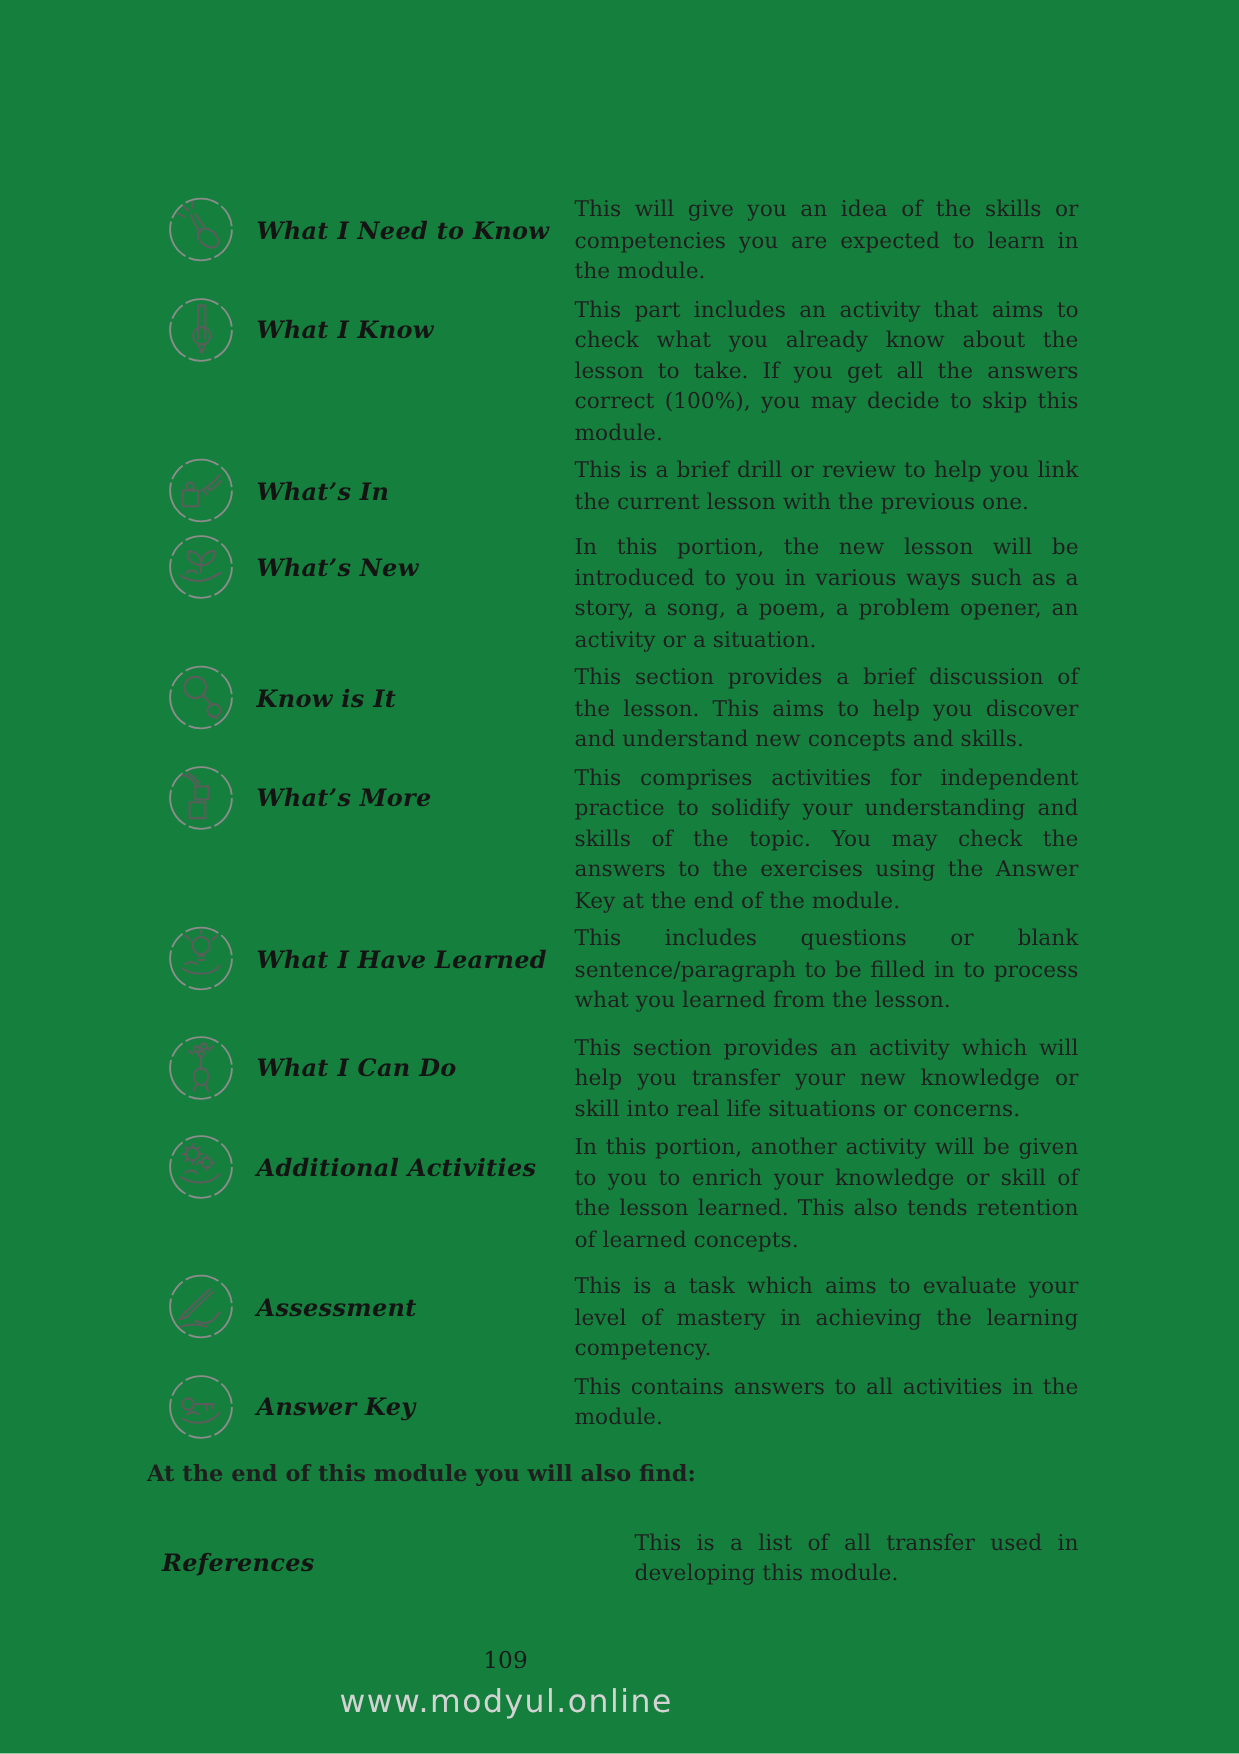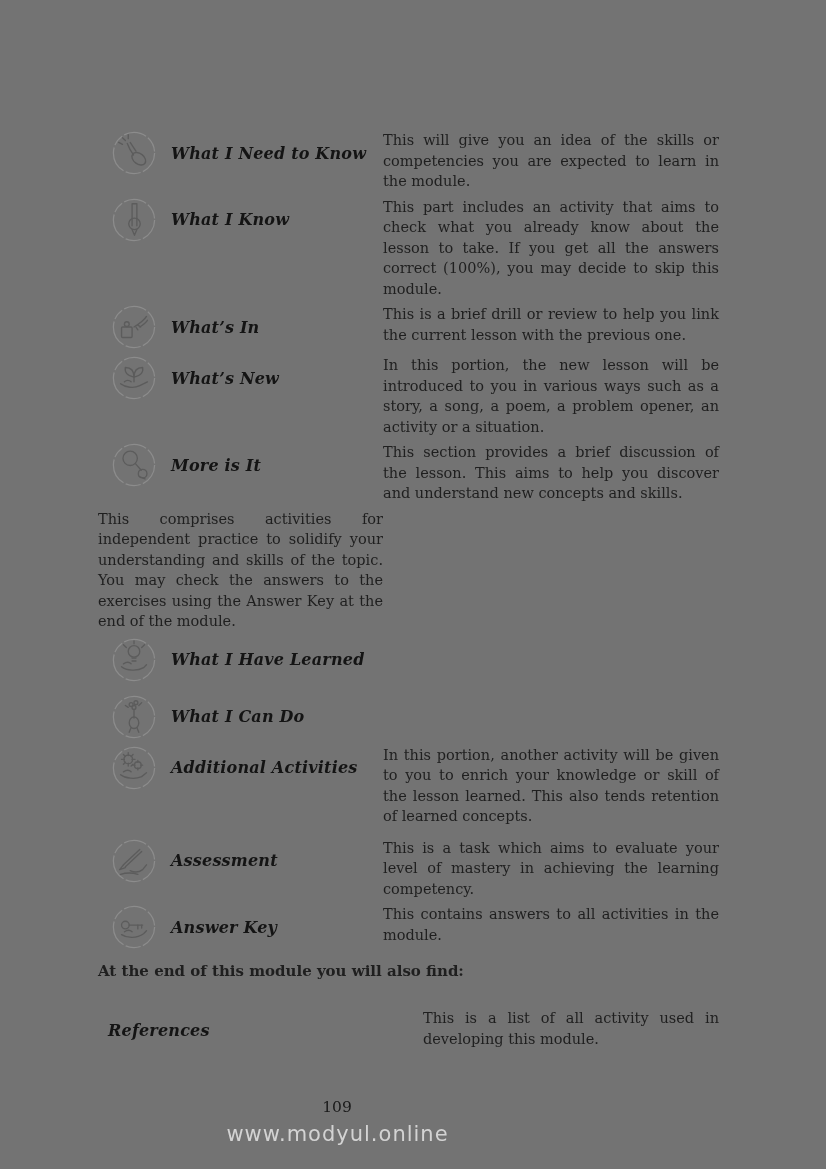--- a/index.html
+++ b/index.html
@@ -1,21 +1,21 @@
 <!DOCTYPE html>
 <html><head>
 <meta charset="utf-8">
 <style>
   html, body { margin: 0; padding: 0; background: #ffffff; }
   .page {
     position: relative;
     width: 826px;
     height: 1169px;
     margin: 0 auto;
-    background: #737373;
+    background: #15803d;
     box-sizing: border-box;
     padding: 130px 107px 0 98px;
     font-family: "DejaVu Serif", "Liberation Serif", serif;
     color: #1f1f1f;
     overflow: hidden;
   }
   .row {
     display: grid;
     grid-template-columns: 285px 1fr;
     margin-bottom: 5px;
@@ -172,65 +172,81 @@
         <svg viewBox="0 0 48 48">
             <circle class="ring" cx="24" cy="24" r="21.5"></circle>
             <g class="art">
           <circle cx="20" cy="17" r="7.5"></circle>
           <path d="M25.5 22.5l6 7"></path>
           <circle cx="33" cy="33" r="4.5"></circle>
           <path d="M29.5 36l6 2.5"></path>
         </g>
           </svg>
       </span>
-      <span class="label">More is It</span>
+      <span class="label">Know is It</span>
     </div>
     <div class="desc">This section provides a brief discussion of the lesson. This aims to help you discover and understand new concepts and skills.</div>
   </div>
 
   <div class="row">
+    <div class="left">
+      <span class="icon-circle">
+        <svg viewBox="0 0 48 48">
+            <circle class="ring" cx="24" cy="24" r="21.5"></circle>
+            <g class="art">
+          <rect x="16" y="27" width="11" height="11"></rect>
+          <rect x="20" y="16" width="9" height="9"></rect>
+          <path d="M11 8c5 1 8 4 10 8"></path>
+          <path d="M15 7c4 2 6 4 7.5 7"></path>
+        </g>
+          </svg>
+      </span>
+      <span class="label">What’s More</span>
+    </div>
     <div class="desc">This comprises activities for independent practice to solidify your understanding and skills of the topic. You may check the answers to the exercises using the Answer Key at the end of the module.</div>
   </div>
 
   <div class="row mb-lg">
     <div class="left">
       <span class="icon-circle">
         <svg viewBox="0 0 48 48">
             <circle class="ring" cx="24" cy="24" r="21.5"></circle>
             <g class="art">
           <circle cx="24" cy="15" r="6"></circle>
           <path d="M22 22h4M22 25h4"></path>
           <path d="M13 8l3 3M35 8l-3 3M24 4v3"></path>
           <path d="M11 31c5 4 16 5 23 1l3-3"></path>
           <path d="M13 28c3-2 6-2 8 0"></path>
         </g>
           </svg>
       </span>
       <span class="label">What I Have Learned</span>
     </div>
+    <div class="desc">This includes questions or blank sentence/paragraph to be filled in to process what you learned from the lesson.</div>
   </div>
 
   <div class="row">
     <div class="left">
       <span class="icon-circle">
         <svg viewBox="0 0 48 48">
             <circle class="ring" cx="24" cy="24" r="21.5"></circle>
             <g class="art">
           <circle cx="21" cy="11" r="2"></circle>
               <circle cx="26" cy="9" r="2"></circle>
               <circle cx="24" cy="14" r="2"></circle>
           <path d="M18 14l-3-2M29 12l3-3"></path>
           <path d="M24 16v9"></path>
           <ellipse cx="24" cy="30" rx="5" ry="6"></ellipse>
           <path d="M21 35l-2 5M27 35l2 5"></path>
         </g>
           </svg>
       </span>
       <span class="label">What I Can Do</span>
     </div>
+    <div class="desc">This section provides an activity which will help you transfer your new knowledge or skill into real life situations or concerns.</div>
   </div>
 
   <div class="row mb-lg">
     <div class="left">
       <span class="icon-circle">
         <svg viewBox="0 0 48 48">
             <circle class="ring" cx="24" cy="24" r="21.5"></circle>
             <g class="art">
           <circle cx="18" cy="15" r="4.5"></circle>
           <path d="M18 8v3M18 19v3M11 15h3M22 15h3M13 10l2 2M23 10l-2 2M13 20l2-2M23 20l-2 2"></path>
@@ -282,19 +298,19 @@
     </div>
     <div class="desc">This contains answers to all activities in the module.</div>
   </div>
 
   <p class="note">At the end of this module you will also find:</p>
 
   <div class="row references-row">
     <div class="left">
       <span class="label">References</span>
     </div>
-    <div class="desc">This is a list of all activity used in developing this module.</div>
+    <div class="desc">This is a list of all transfer used in developing this module.</div>
   </div>
 
   <div class="page-number">109</div>
   <div class="watermark">www.modyul.online</div>
 
 </div>
 
 </body></html>

